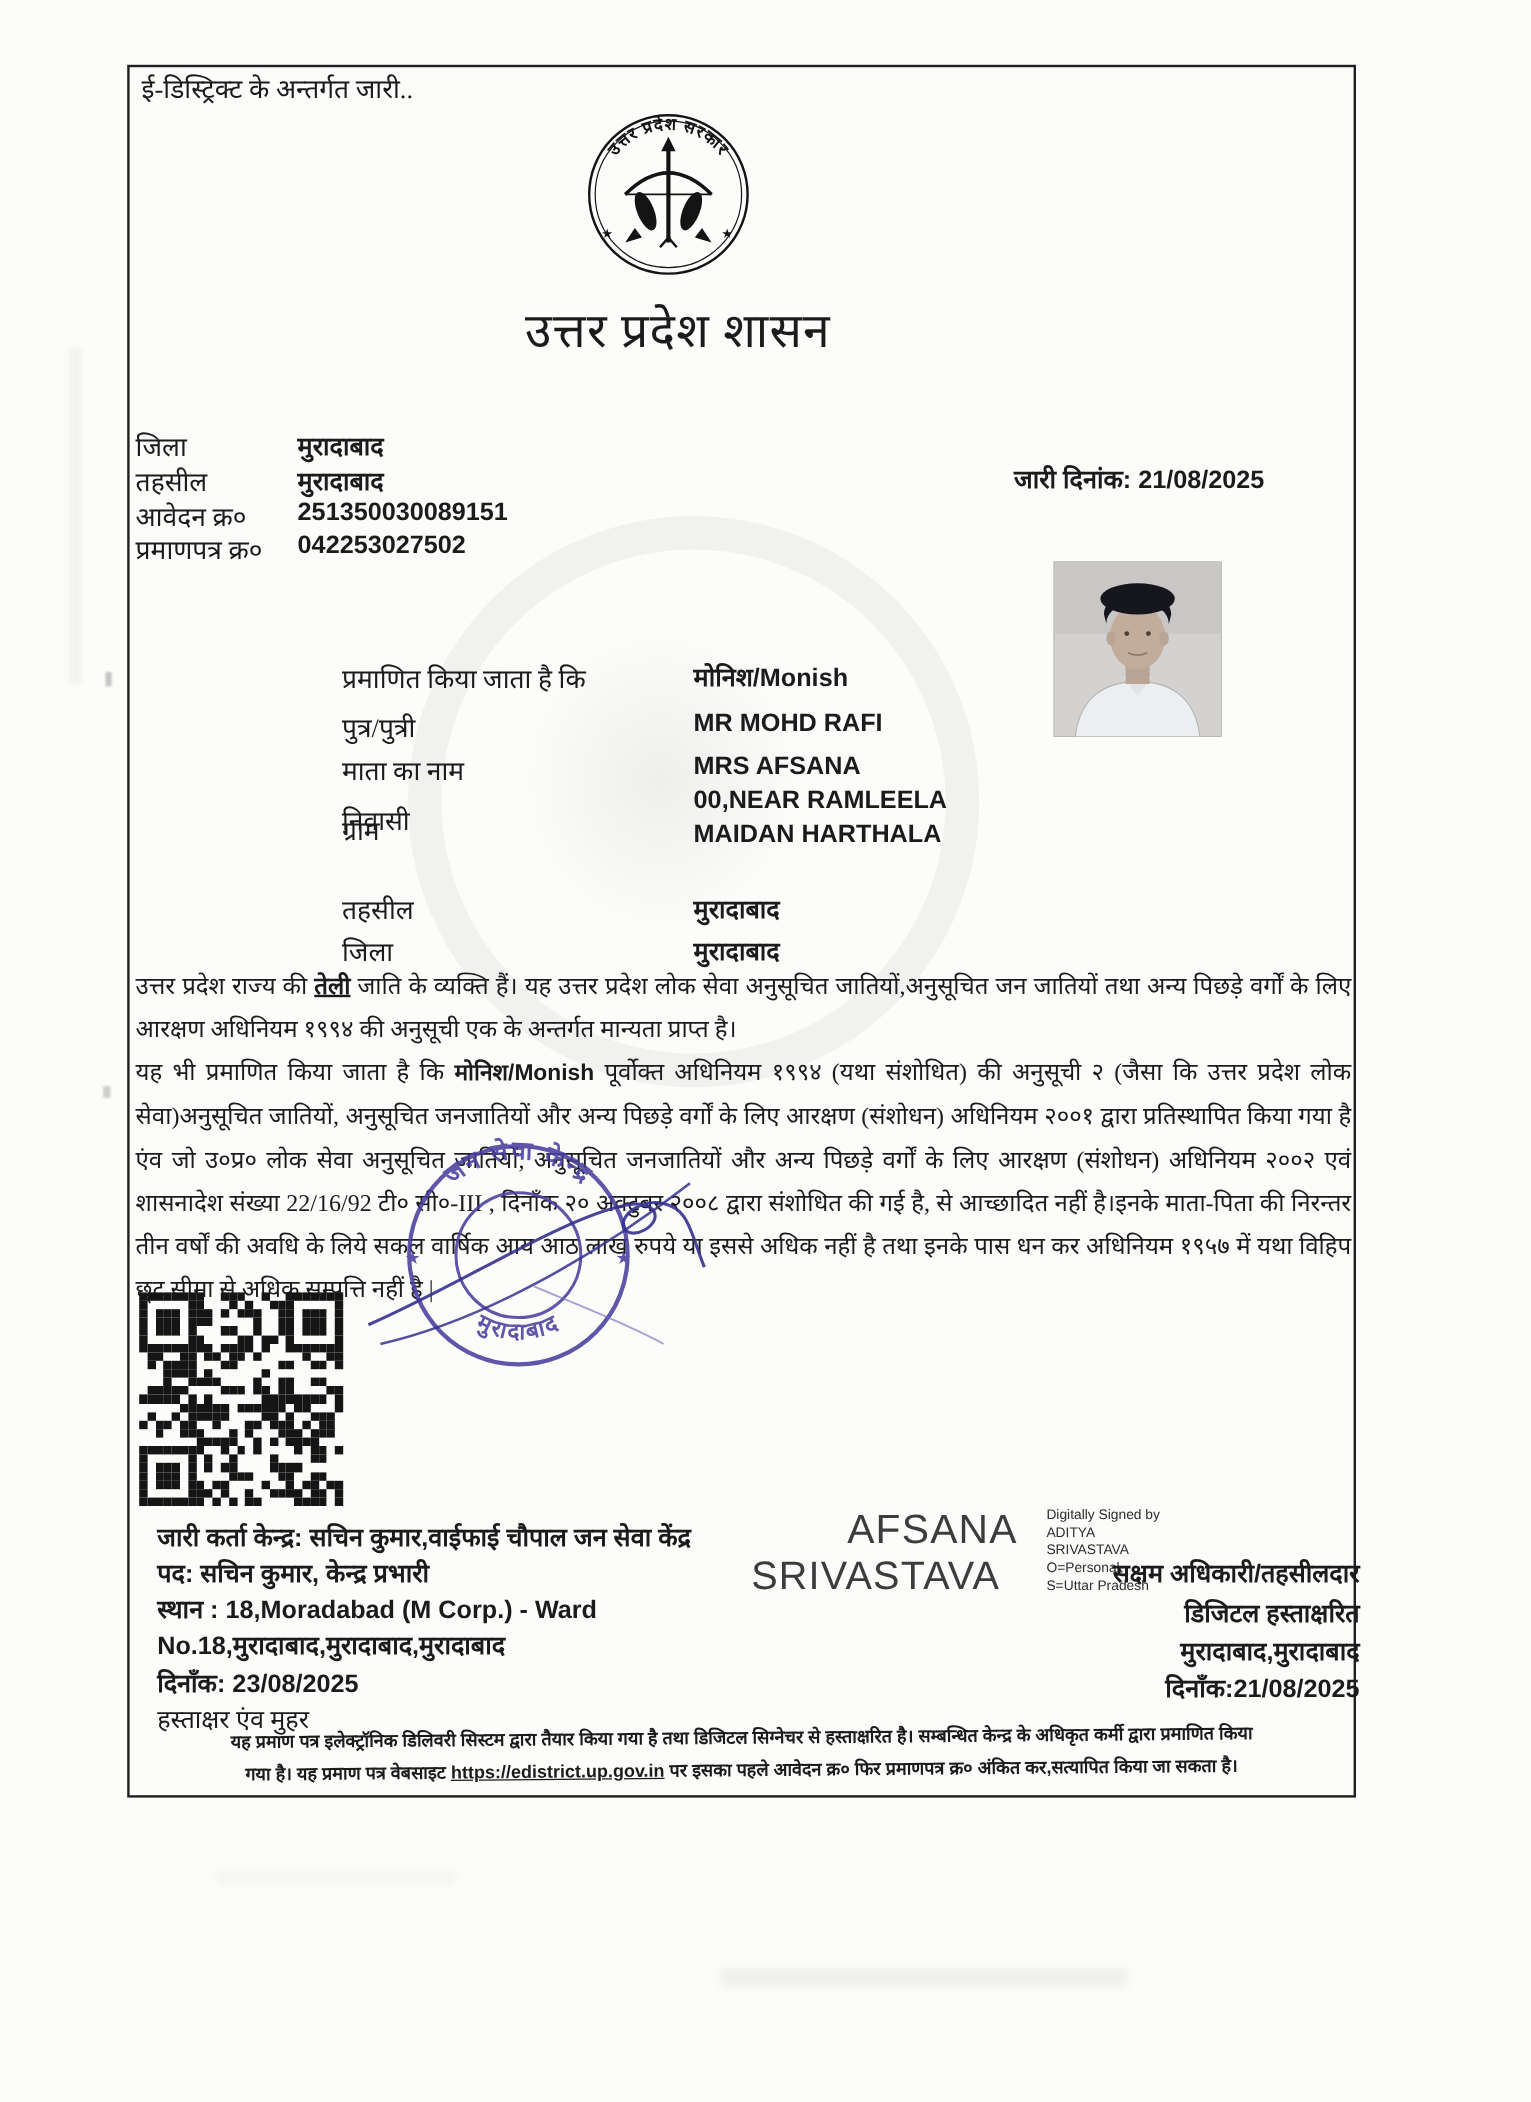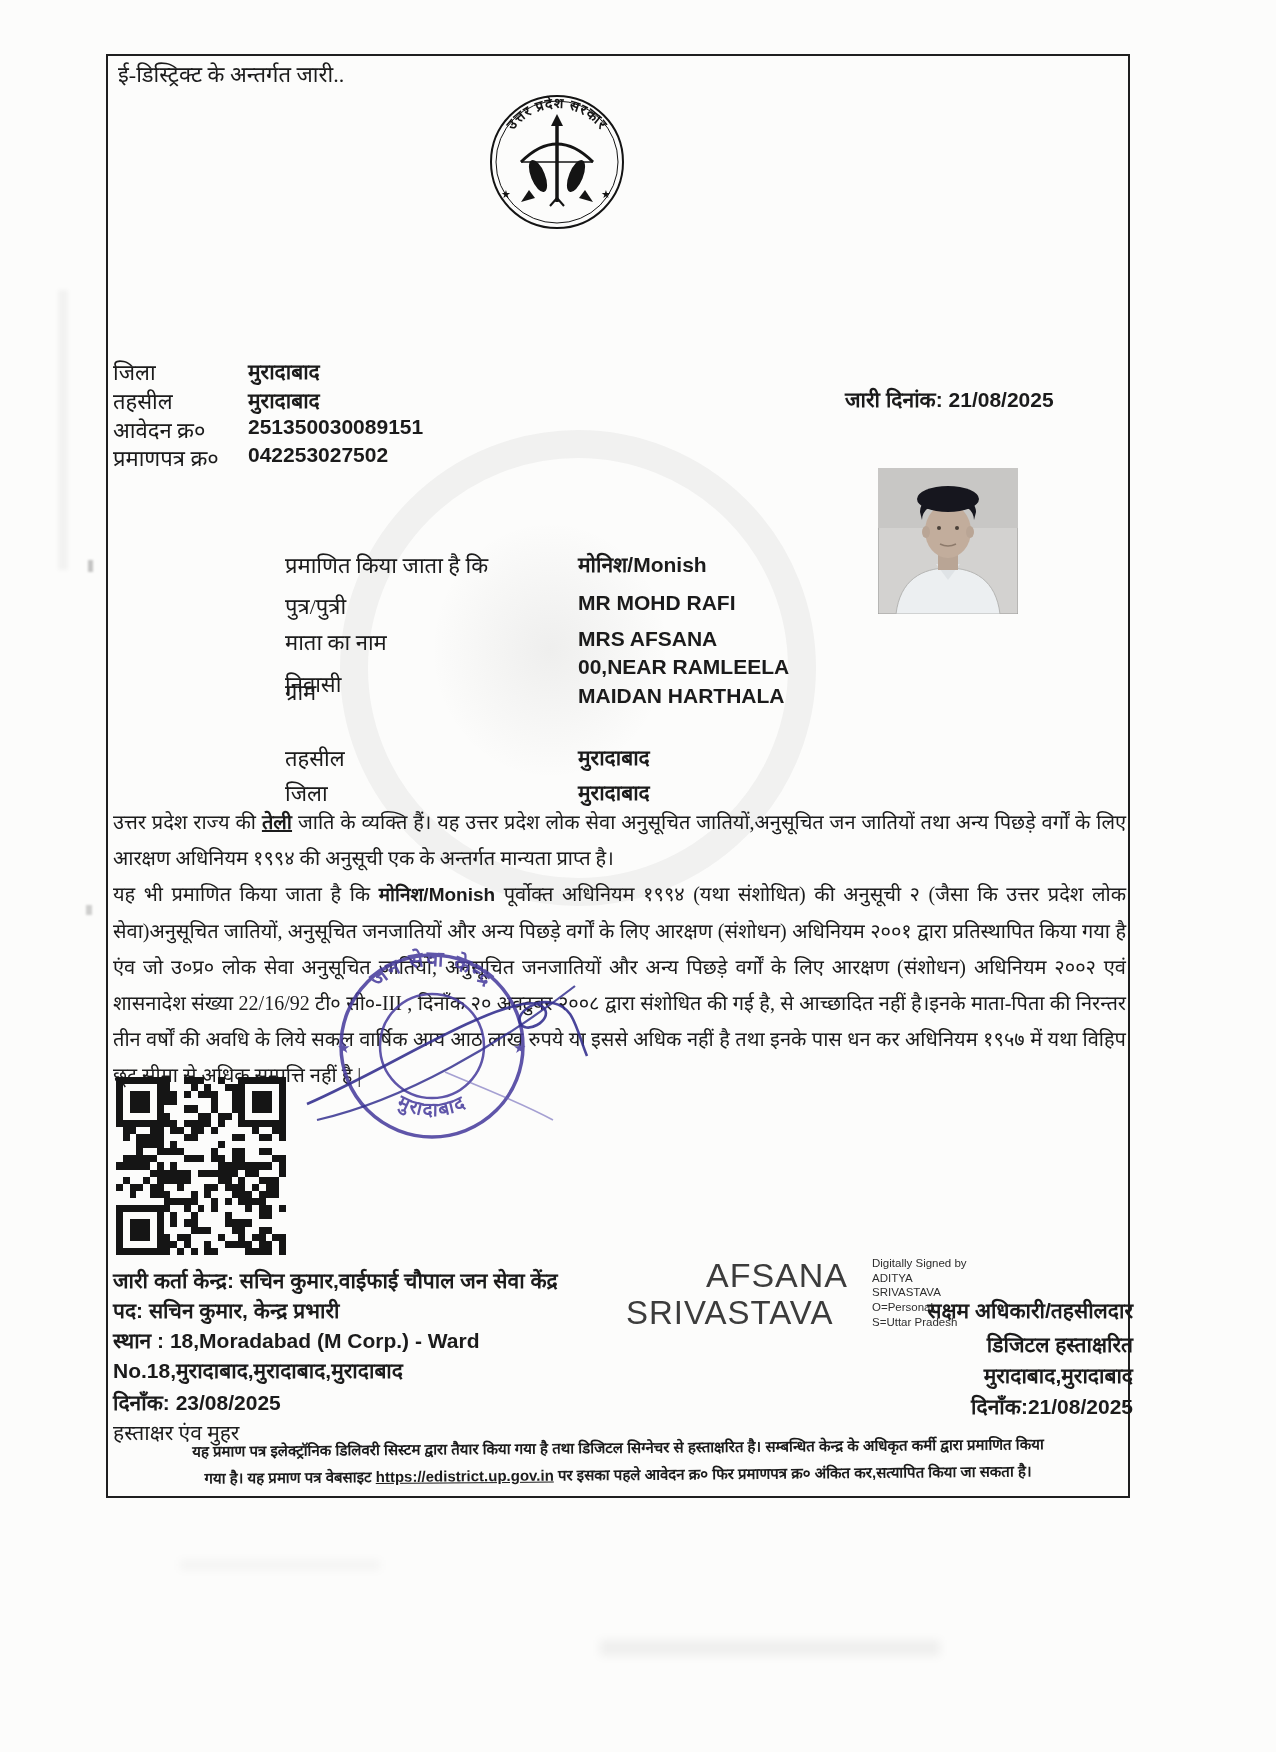--- a/index.html
+++ b/index.html
@@ -16,21 +16,21 @@
   .subtitle{top:316px;font-size:24px;font-weight:700;}
   .meta-label{left:113px;font-size:22px;}
   .meta-value{left:248px;font-size:21px;}
   .issue-date{left:845px;top:385px;font-size:21px;}
   .det-label{left:285px;font-size:22px;}
   .det-value{left:578px;font-size:21px;}
   .body-text{left:113px;top:804px;width:1013px;font-size:20px;line-height:36px;text-align:justify;z-index:2;}
   .body-text p{margin:0;}
   .caste{font-weight:700;text-decoration:underline;}
   .pname{font-weight:700;font-family:"Liberation Sans","DejaVu Sans",sans-serif;font-size:19px;}
-  .issuer-line{left:113px;font-size:21px;z-index:4;text-align:center;}
+  .issuer-line{left:131px;font-size:21px;z-index:4;text-align:center;}
   .sig-name{color:#3c3c3c;font-family:"Liberation Sans","DejaVu Sans",sans-serif;font-weight:400;letter-spacing:1px;}
   .digital-note{left:872px;top:1256px;width:102px;font-size:11.5px;line-height:1.28;color:#2e2e2e;
                 font-family:"Liberation Sans","DejaVu Sans",sans-serif;}
   .desig{right:143px;font-size:21px;text-align:right;z-index:4;}
   .fineprint{left:110px;width:1016px;text-align:center;font-size:15px;transform:rotate(-0.5deg);z-index:4;}
   .qr{left:116px;top:1077px;width:170px;height:178px;display:grid;
       grid-template-rows:repeat(25,1fr);grid-template-columns:repeat(25,1fr);z-index:3;}
   .qr i{display:block;}
   .qr i.b{background:#151515;}
   .watermark{border-radius:50%;z-index:0;}
@@ -72,20 +72,21 @@
         <line x1="0" y1="30" x2="-7" y2="38" stroke-width="2"></line>
         <line x1="0" y1="30" x2="7" y2="38" stroke-width="2"></line>
         <ellipse cx="-19" cy="8" rx="7" ry="17" transform="rotate(-22 -19 8)" stroke="none"></ellipse>
         <polygon points="-28,22 -36,34 -22,30" stroke="none"></polygon>
         <ellipse cx="19" cy="8" rx="7" ry="17" transform="rotate(22 19 8)" stroke="none"></ellipse>
         <polygon points="28,22 36,34 22,30" stroke="none"></polygon>
       </g>
     </svg>
   </div>
 
+  <div class="abs center-band title nowrap">उत्तर प्रदेश शासन</div>
 
   <div class="abs meta-label nowrap" style="top:356px;">जिला</div>
   <div class="abs meta-value sansb nowrap" style="top:357px;">मुरादाबाद</div>
   <div class="abs meta-label nowrap" style="top:385px;">तहसील</div>
   <div class="abs meta-value sansb nowrap" style="top:386px;">मुरादाबाद</div>
   <div class="abs meta-label nowrap" style="top:414px;">आवेदन क्र०</div>
   <div class="abs meta-value sansb nowrap" style="top:415px;">251350030089151</div>
   <div class="abs meta-label nowrap" style="top:442px;">प्रमाणपत्र क्र०</div>
   <div class="abs meta-value sansb nowrap" style="top:443px;">042253027502</div>
   <div class="abs issue-date sansb nowrap">जारी दिनांक: 21/08/2025</div>

